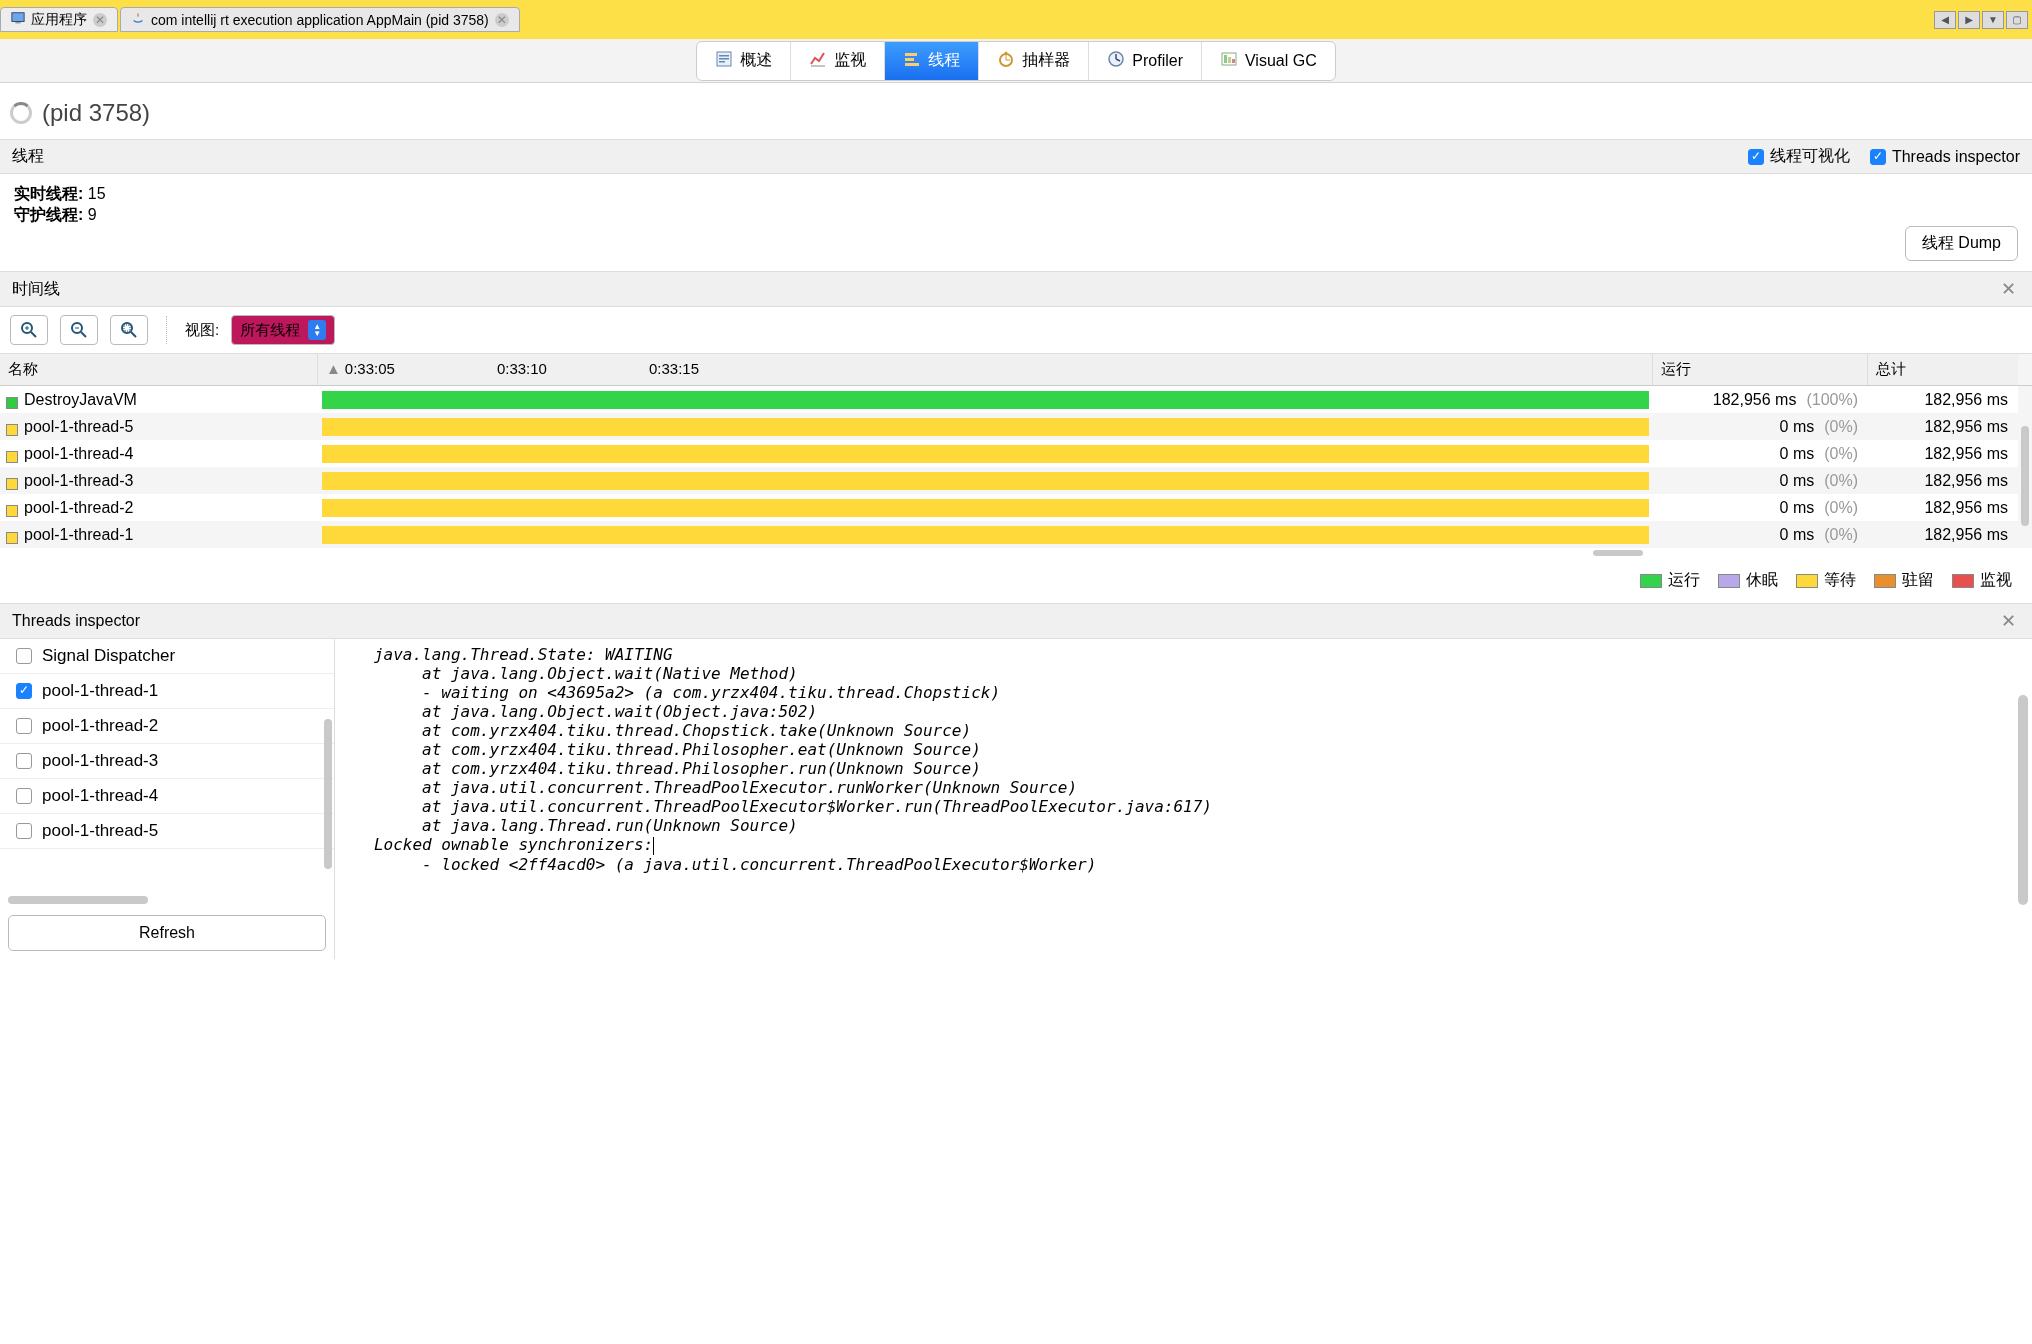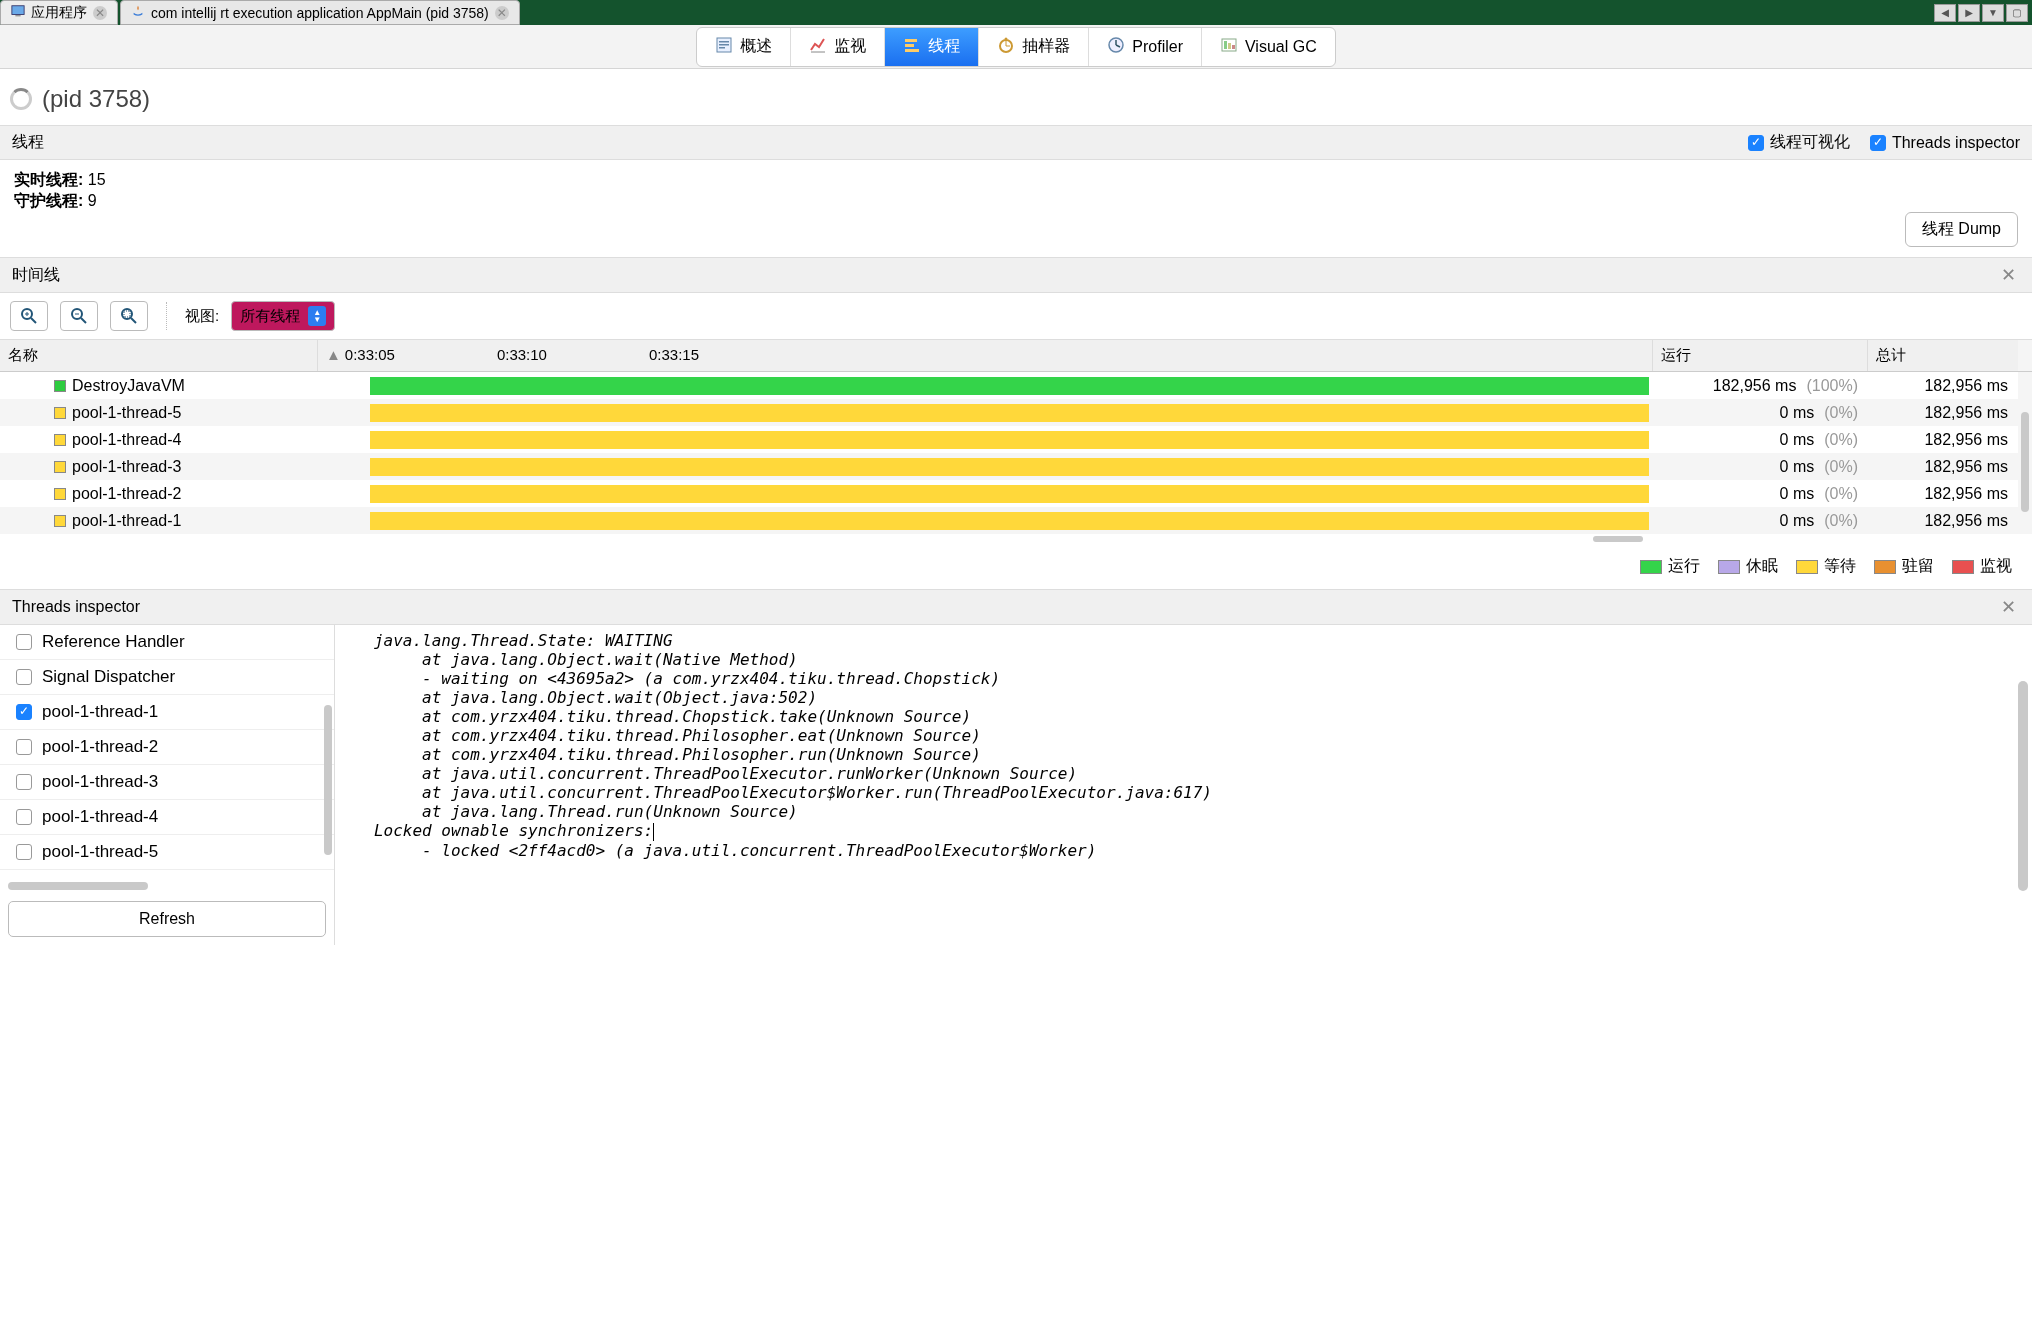--- a/index.html
+++ b/index.html
@@ -1,18 +1,18 @@
 <!DOCTYPE html>
 <html><head>
 <meta charset="utf-8">
 <style>
 * { margin: 0; padding: 0; box-sizing: border-box; }
 body { font-family: "Helvetica Neue", Arial, sans-serif; font-size: 14px; background: #fff; color: #000; }
 
-.window-chrome { background: #14532d; height: 25px; display: flex; align-items: center; }
+.window-chrome { background: #fde047; height: 39px; display: flex; align-items: center; }
 .tabs-row { display: flex; height: 25px; align-items: stretch; }
 .app-tab { background: #ededed; border: 1px solid #aaa; border-radius: 4px 4px 0 0; padding: 2px 10px; display: flex; align-items: center; gap: 6px; margin-right: 2px; font-size: 14px; }
 .app-tab .icon svg { width: 14px; height: 14px; }
 .app-tab.active { background: #e8e8e8; }
 .tab-close { color: #888; font-size: 12px; cursor: pointer; background:#ccc; border-radius:50%; width:14px; height:14px; display:inline-flex; align-items:center; justify-content:center; }
 .window-btns { margin-left: auto; display: flex; gap: 2px; padding-right: 4px; }
 .window-btn { width: 22px; height: 18px; background: #ddd; border: 1px solid #999; display:inline-flex; align-items:center; justify-content:center; font-size:10px; color:#555;}
 
 .subtabs-bar { background: #f3f3f3; border-bottom: 1px solid #d5d5d5; height: 44px; display:flex; align-items:center; justify-content:center;}
 .subtabs { display: flex; border:1px solid #ccc; border-radius:6px; overflow:hidden; background:#fff;}
@@ -48,21 +48,21 @@
 
 .table-head { display:flex; background:#f0f0f0; border-bottom:1px solid #ccc; font-size:15px;}
 .col-name{width:318px; padding:6px 8px; border-right:1px solid #ddd;}
 .col-tl{flex:1; padding:6px 8px; border-right:1px solid #ddd; display:flex; gap:102px;}
 .col-run{width:215px; padding:6px 8px; border-right:1px solid #ddd;}
 .col-total{width:150px; padding:6px 8px;}
 .sort-indicator{color:#888; margin-right:4px;}
 
 .thread-row{display:flex; align-items:center; font-size:16px; height:27px;}
 .thread-row:nth-child(even){background:#f5f5f5;}
-.tr-name{width:318px; padding:2px 6px; display:flex; align-items:center; gap:6px;margin-left:48px;}
+.tr-name{width:318px; padding:2px 6px; display:flex; align-items:flex-end; gap:6px;}
 .sq{width:12px; height:12px; border:1px solid #888; display:inline-block;}
 .sq.green{background:#2ecc40;}
 .sq.yellow{background:#ffd83a;}
 .tr-bar{flex:1; padding:2px 4px;}
 .bar{height:18px; width:100%;}
 .bar.green{background:#34d44a;}
 .bar.yellow{background:#ffd83a;}
 .tr-run{width:215px; padding:2px 10px; text-align:right; display:flex; justify-content:flex-end; gap:10px;}
 .tr-run .pct{color:#999;}
 .tr-total{width:150px; padding:2px 10px; text-align:right;}
@@ -378,24 +378,20 @@
   <span>Threads inspector</span>
   <span class="spacer"></span>
   <span class="close-x">✕</span>
 </div>
 
 <div class="inspector-body">
   <div class="inspector-left">
     <div class="chk-list" id="insp-list">
         <div class="chk-row">
           <span class="checkbox"></span>
-          <span>Reference Handler</span>
-        </div>
-        <div class="chk-row">
-          <span class="checkbox"></span>
           <span>Signal Dispatcher</span>
         </div>
         <div class="chk-row">
           <span class="checkbox checked"></span>
           <span>pool-1-thread-1</span>
         </div>
         <div class="chk-row">
           <span class="checkbox"></span>
           <span>pool-1-thread-2</span>
         </div>

